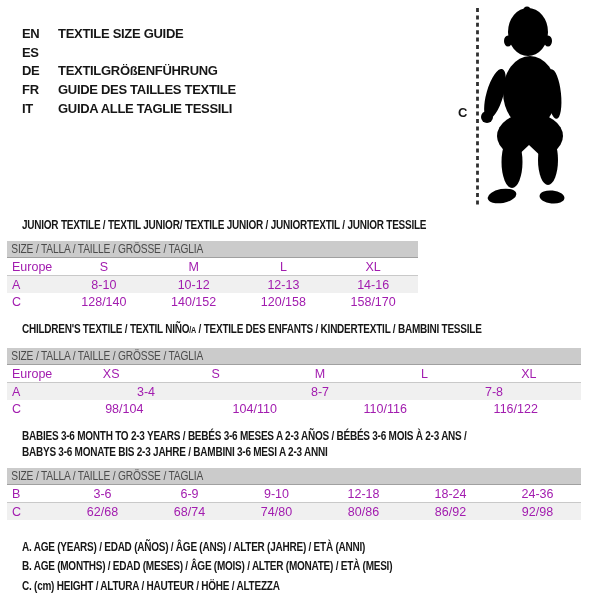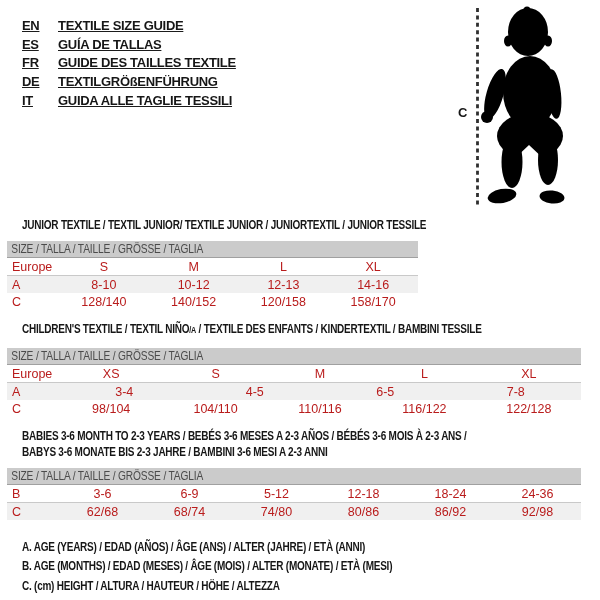--- a/index.html
+++ b/index.html
@@ -4,21 +4,21 @@
 <style>
   html,body { margin:0; padding:0; background:#fff; }
   .screen {
     position:relative; width:600px; height:600px; overflow:hidden;
     background:var(--background,#ffffff);
     font-family:"Liberation Sans", sans-serif;
     color:var(--text,#1b1b1b);
   }
 
   
-  .langs { position:absolute; left:22px; top:16px;text-decoration:underline; }
+  .langs { position:absolute; left:22px; top:24px; }
   .lang-row { display:flex; height:18.8px; align-items:center;
               font-weight:bold; font-size:13px; letter-spacing:-0.3px; color:#161616; }
   .lang-code { width:36px; }
   .lang-title { white-space:nowrap; }
 
   
   .figure { position:absolute; left:450px; top:2px; width:150px; height:213px; }
   .figure svg { display:block; }
   .c-label { position:absolute; left:8px; top:103px; font-weight:bold; font-size:13px; color:#161616; }
 
@@ -35,21 +35,21 @@
   .size-bar {
     height:16px; background:var(--size-bar-bg,#cbcbcb);
     border-bottom:1.5px solid var(--size-bar-border,#a0a0a0);
     display:flex; align-items:center;
   }
   .size-bar span {
     display:inline-block; padding-left:5px; font-size:12px; letter-spacing:-0.2px;
     color:var(--size-bar-text,#4b4b4b); white-space:nowrap;
     transform:scaleX(0.85); transform-origin:left center;
   }
-  .trow { display:flex; height:17px; align-items:center; font-size:12.5px; color:#b91c1c; }
+  .trow { display:flex; height:17px; align-items:center; font-size:12.5px; color:#a21caf; }
   .trow.first { border-bottom:1px solid var(--row-divider,#c9c9c9); }
   .trow.shaded { background:var(--shaded-row-bg,#f0f0f0); }
   .tlabel { width:52px; padding-left:5px; box-sizing:border-box; }
   .tcell { flex:1; text-align:center; }
 
   
   .legend { position:absolute; left:22px; top:538px; }
   .legend .cond { display:block; line-height:19.3px; }
 </style>
 </head>
@@ -57,29 +57,28 @@
 
 <div class="screen">
 
   <div class="langs">
     <div class="lang-row">
       <span class="lang-code">EN</span>
       <span class="lang-title">TEXTILE SIZE GUIDE</span>
     </div>
     <div class="lang-row">
       <span class="lang-code">ES</span>
-      <span class="lang-title">GUÍA DE TALLAS</span>
+    </div>
+    <div class="lang-row">
+      <span class="lang-code">DE</span>
+      <span class="lang-title">TEXTILGRÖßENFÜHRUNG</span>
     </div>
     <div class="lang-row">
       <span class="lang-code">FR</span>
       <span class="lang-title">GUIDE DES TAILLES TEXTILE</span>
-    </div>
-    <div class="lang-row">
-      <span class="lang-code">DE</span>
-      <span class="lang-title">TEXTILGRÖßENFÜHRUNG</span>
     </div>
     <div class="lang-row">
       <span class="lang-code">IT</span>
       <span class="lang-title">GUIDA ALLE TAGLIE TESSILI</span>
     </div>
   </div>
 
   <div class="figure">
     <svg width="150" height="213" viewBox="0 0 150 213">
       <line x1="27.5" y1="6" x2="27.5" y2="204" stroke="#2f2f2f" stroke-width="2.8" stroke-dasharray="4 3.4"></line>
@@ -142,47 +141,45 @@
       <span class="tlabel">Europe</span>
       <span class="tcell">XS</span>
       <span class="tcell">S</span>
       <span class="tcell">M</span>
       <span class="tcell">L</span>
       <span class="tcell">XL</span>
     </div>
     <div class="trow shaded">
       <span class="tlabel">A</span>
       <span class="tcell">3-4</span>
-      <span class="tcell">4-5</span>
-      <span class="tcell">6-5</span>
+      <span class="tcell">8-7</span>
       <span class="tcell">7-8</span>
     </div>
     <div class="trow">
       <span class="tlabel">C</span>
       <span class="tcell">98/104</span>
       <span class="tcell">104/110</span>
       <span class="tcell">110/116</span>
       <span class="tcell">116/122</span>
-      <span class="tcell">122/128</span>
     </div>
   </div>
 
   <div class="table-title cond" style="top:428px; line-height:16px;">
     <div>BABIES 3-6 MONTH TO 2-3 YEARS / BEBÉS 3-6 MESES A 2-3 AÑOS / BÉBÉS 3-6 MOIS À 2-3 ANS /</div>
     <div>BABYS 3-6 MONATE BIS 2-3 JAHRE / BAMBINI 3-6 MESI A 2-3 ANNI</div>
   </div>
   <div class="sizetable" style="top:468px; width:574px;">
     <div class="size-bar">
       <span>SIZE / TALLA / TAILLE / GRÖSSE / TAGLIA</span>
     </div>
     <div class="trow first">
       <span class="tlabel">B</span>
       <span class="tcell">3-6</span>
       <span class="tcell">6-9</span>
-      <span class="tcell">5-12</span>
+      <span class="tcell">9-10</span>
       <span class="tcell">12-18</span>
       <span class="tcell">18-24</span>
       <span class="tcell">24-36</span>
     </div>
     <div class="trow shaded">
       <span class="tlabel">C</span>
       <span class="tcell">62/68</span>
       <span class="tcell">68/74</span>
       <span class="tcell">74/80</span>
       <span class="tcell">80/86</span>

